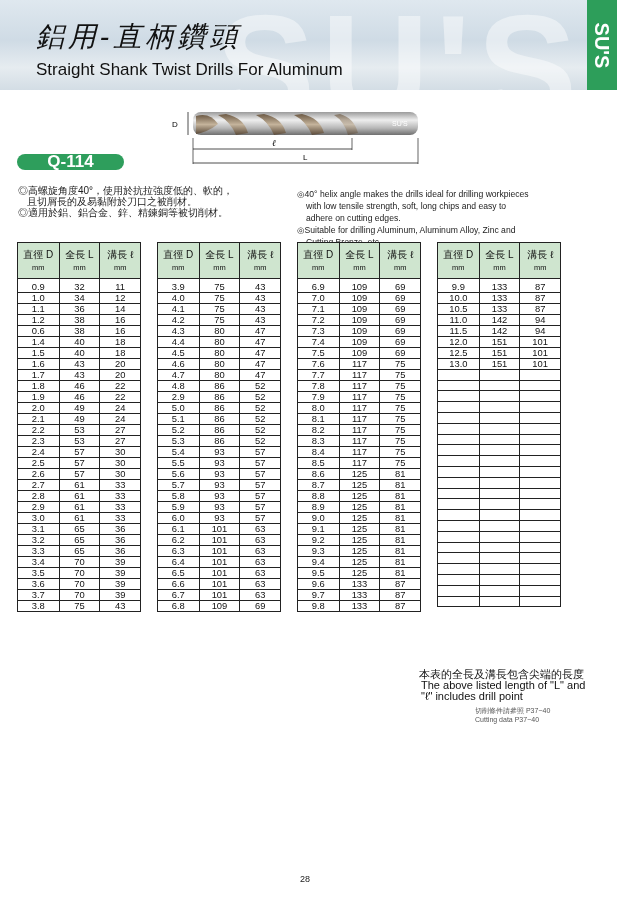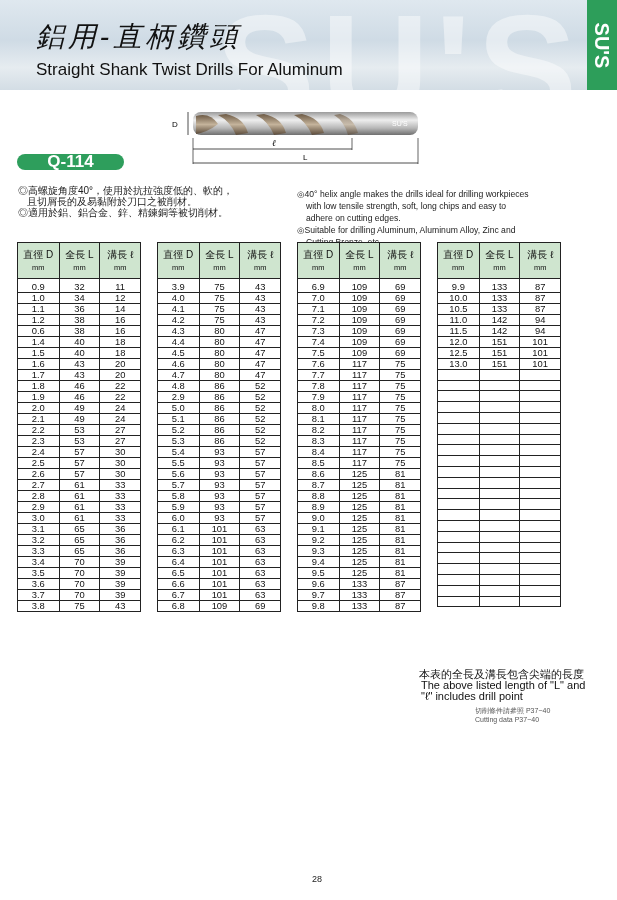--- a/index.html
+++ b/index.html
@@ -31,21 +31,21 @@
   .tbl th .unit { font-size: 7.5px; display: block; }
   .tbl td { border-left: 1px solid #222; border-right: 1px solid #222; border-bottom: 1px solid #222; height: 10.8px;
     text-align: center; line-height: 10px; padding: 0; }
   .tbl tr.spacer td { height: 3px; border-bottom: none; }
   .tbl col.c1 { width: 42px; } .tbl col.c2 { width: 41px; } .tbl col.c3 { width: 41px; }
 
   .note-zh { position: absolute; left: 419px; top: 667px; font-size: 11px; color: #111; }
   .note-en { position: absolute; left: 421px; top: 680px; font-size: 11px; line-height: 11px; color: #111; }
   .cut1 { position: absolute; left: 475px; top: 706px; font-size: 7px; color: #555; }
   .cut2 { position: absolute; left: 475px; top: 716px; font-size: 7px; color: #555; }
-  .page-no { position: absolute; left: 312px; top: 874px; font-size: 9px; color: #222; }
+  .page-no { position: absolute; left: 300px; top: 874px; font-size: 9px; color: #222; }
 </style>
 </head>
 <body>
 
 <div class="header">
   <div class="watermark">SU'S</div>
   <div class="title-zh">鋁用-直柄鑽頭</div>
   <div class="title-en">Straight Shank Twist Drills For Aluminum</div>
   <div class="brand-tab">
     <span>SU'S</span>

